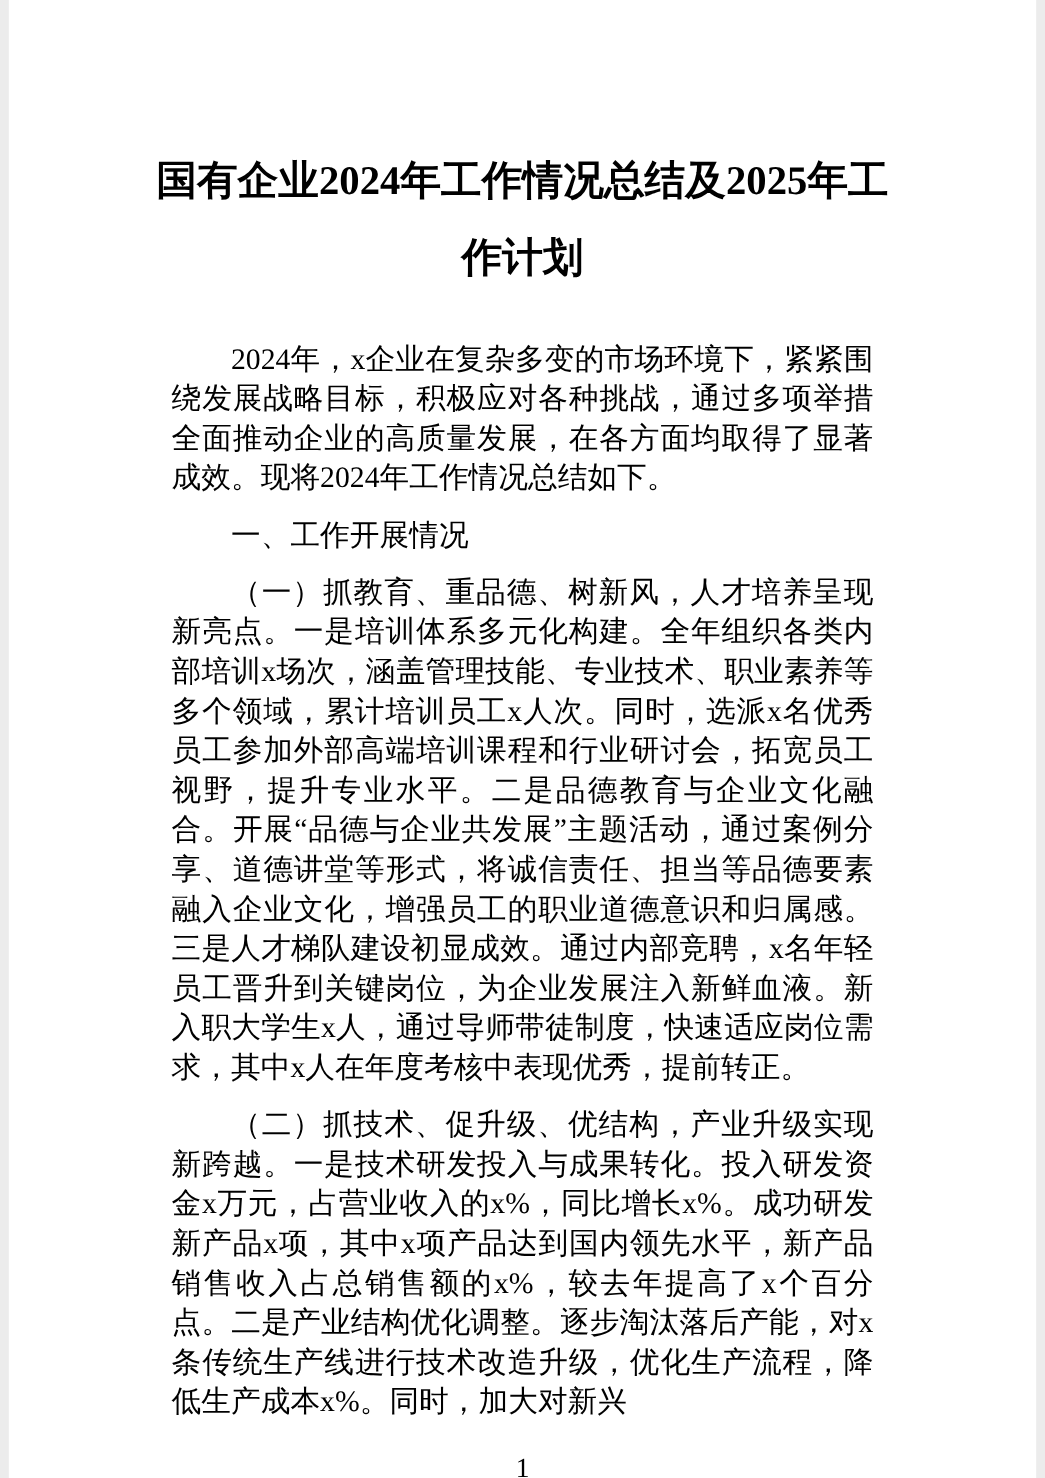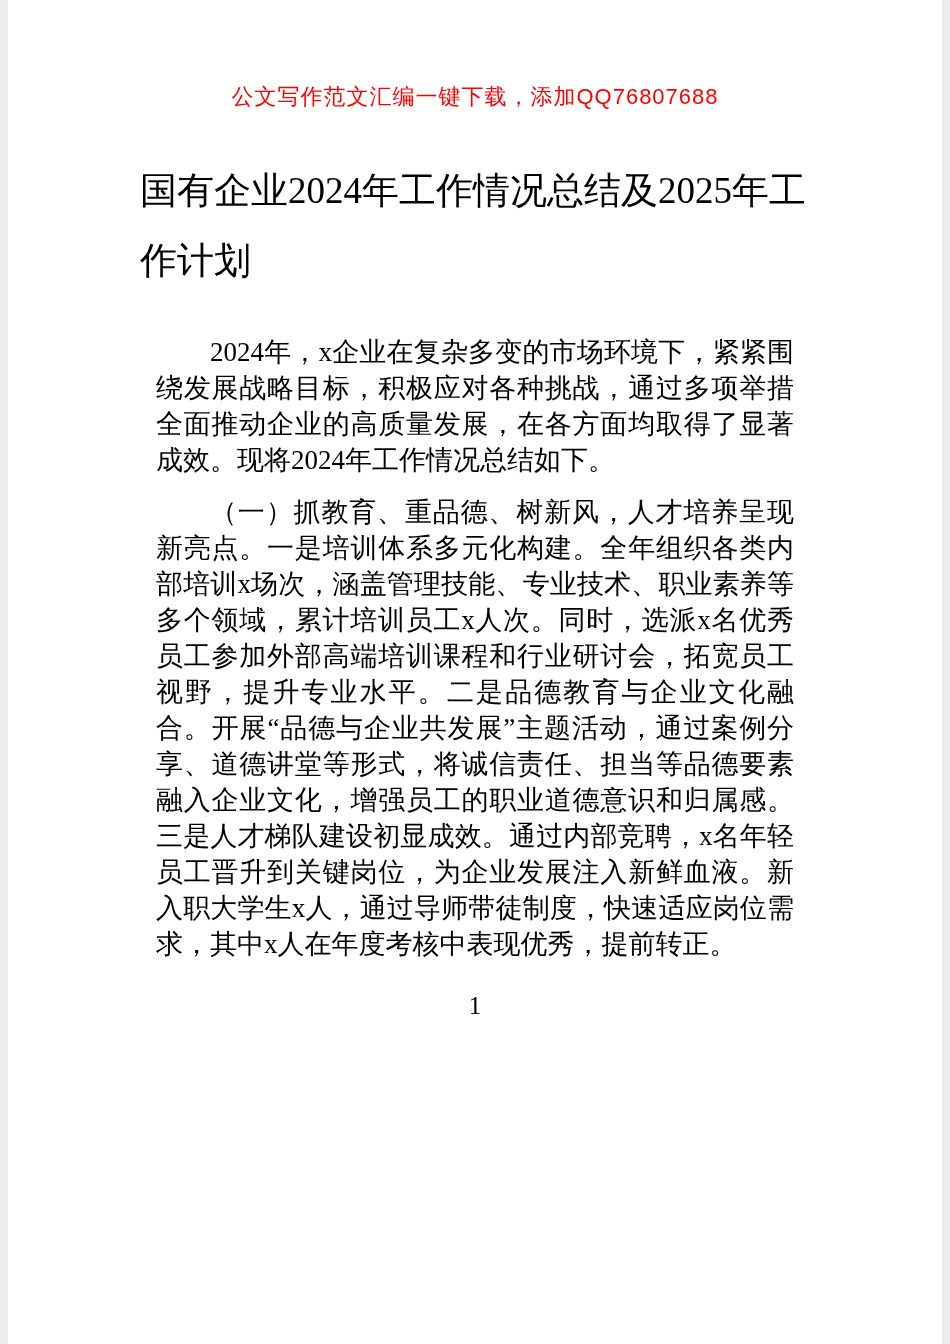--- a/index.html
+++ b/index.html
@@ -27,21 +27,22 @@
   .notice {
     color: #fe0000;
     text-align: center;
     font-size: 22px;
     line-height: 26px;
     font-family: "Liberation Sans", sans-serif;
     letter-spacing: 1px;
   }
   .title {
     font-size: 37px;
-    font-weight: 400;
+    font-weight: 700;
+    text-align: center;
     line-height: 70px;
     margin: 46px 0 38px 0;
     font-family: "Liberation Serif", serif;
   }
   .body-text {
     width: 670px;
   }
   .para {
     font-size: 27px;
     line-height: 36px;
@@ -56,29 +57,30 @@
     margin-top: 30px;
     font-family: "Liberation Serif", serif;
   }
 </style>
 </head>
 <body>
 
 <div class="canvas">
   <div class="page">
 
-    <div class="notice">公文写作范文汇编一键下载，添加QQ76807688</div>
 
     <h1 class="title">国有企业2024年工作情况总结及2025年工作计划</h1>
 
     <div class="body-text">
 
         <p class="para">2024年，x企业在复杂多变的市场环境下，紧紧围绕发展战略目标，积极应对各种挑战，通过多项举措全面推动企业的高质量发展，在各方面均取得了显著成效。现将2024年工作情况总结如下。</p>
 
+        <p class="para">一、工作开展情况</p>
 
         <p class="para">（一）抓教育、重品德、树新风，人才培养呈现新亮点。一是培训体系多元化构建。全年组织各类内部培训x场次，涵盖管理技能、专业技术、职业素养等多个领域，累计培训员工x人次。同时，选派x名优秀员工参加外部高端培训课程和行业研讨会，拓宽员工视野，提升专业水平。二是品德教育与企业文化融合。开展“品德与企业共发展”主题活动，通过案例分享、道德讲堂等形式，将诚信责任、担当等品德要素融入企业文化，增强员工的职业道德意识和归属感。三是人才梯队建设初显成效。通过内部竞聘，x名年轻员工晋升到关键岗位，为企业发展注入新鲜血液。新入职大学生x人，通过导师带徒制度，快速适应岗位需求，其中x人在年度考核中表现优秀，提前转正。</p>
 
+        <p class="para">（二）抓技术、促升级、优结构，产业升级实现新跨越。一是技术研发投入与成果转化。投入研发资金x万元，占营业收入的x%，同比增长x%。成功研发新产品x项，其中x项产品达到国内领先水平，新产品销售收入占总销售额的x%，较去年提高了x个百分点。二是产业结构优化调整。逐步淘汰落后产能，对x条传统生产线进行技术改造升级，优化生产流程，降低生产成本x%。同时，加大对新兴</p>
       </div>
 
     <div class="pagenum">1</div>
 
   </div>
 </div>
 
 </body></html>

